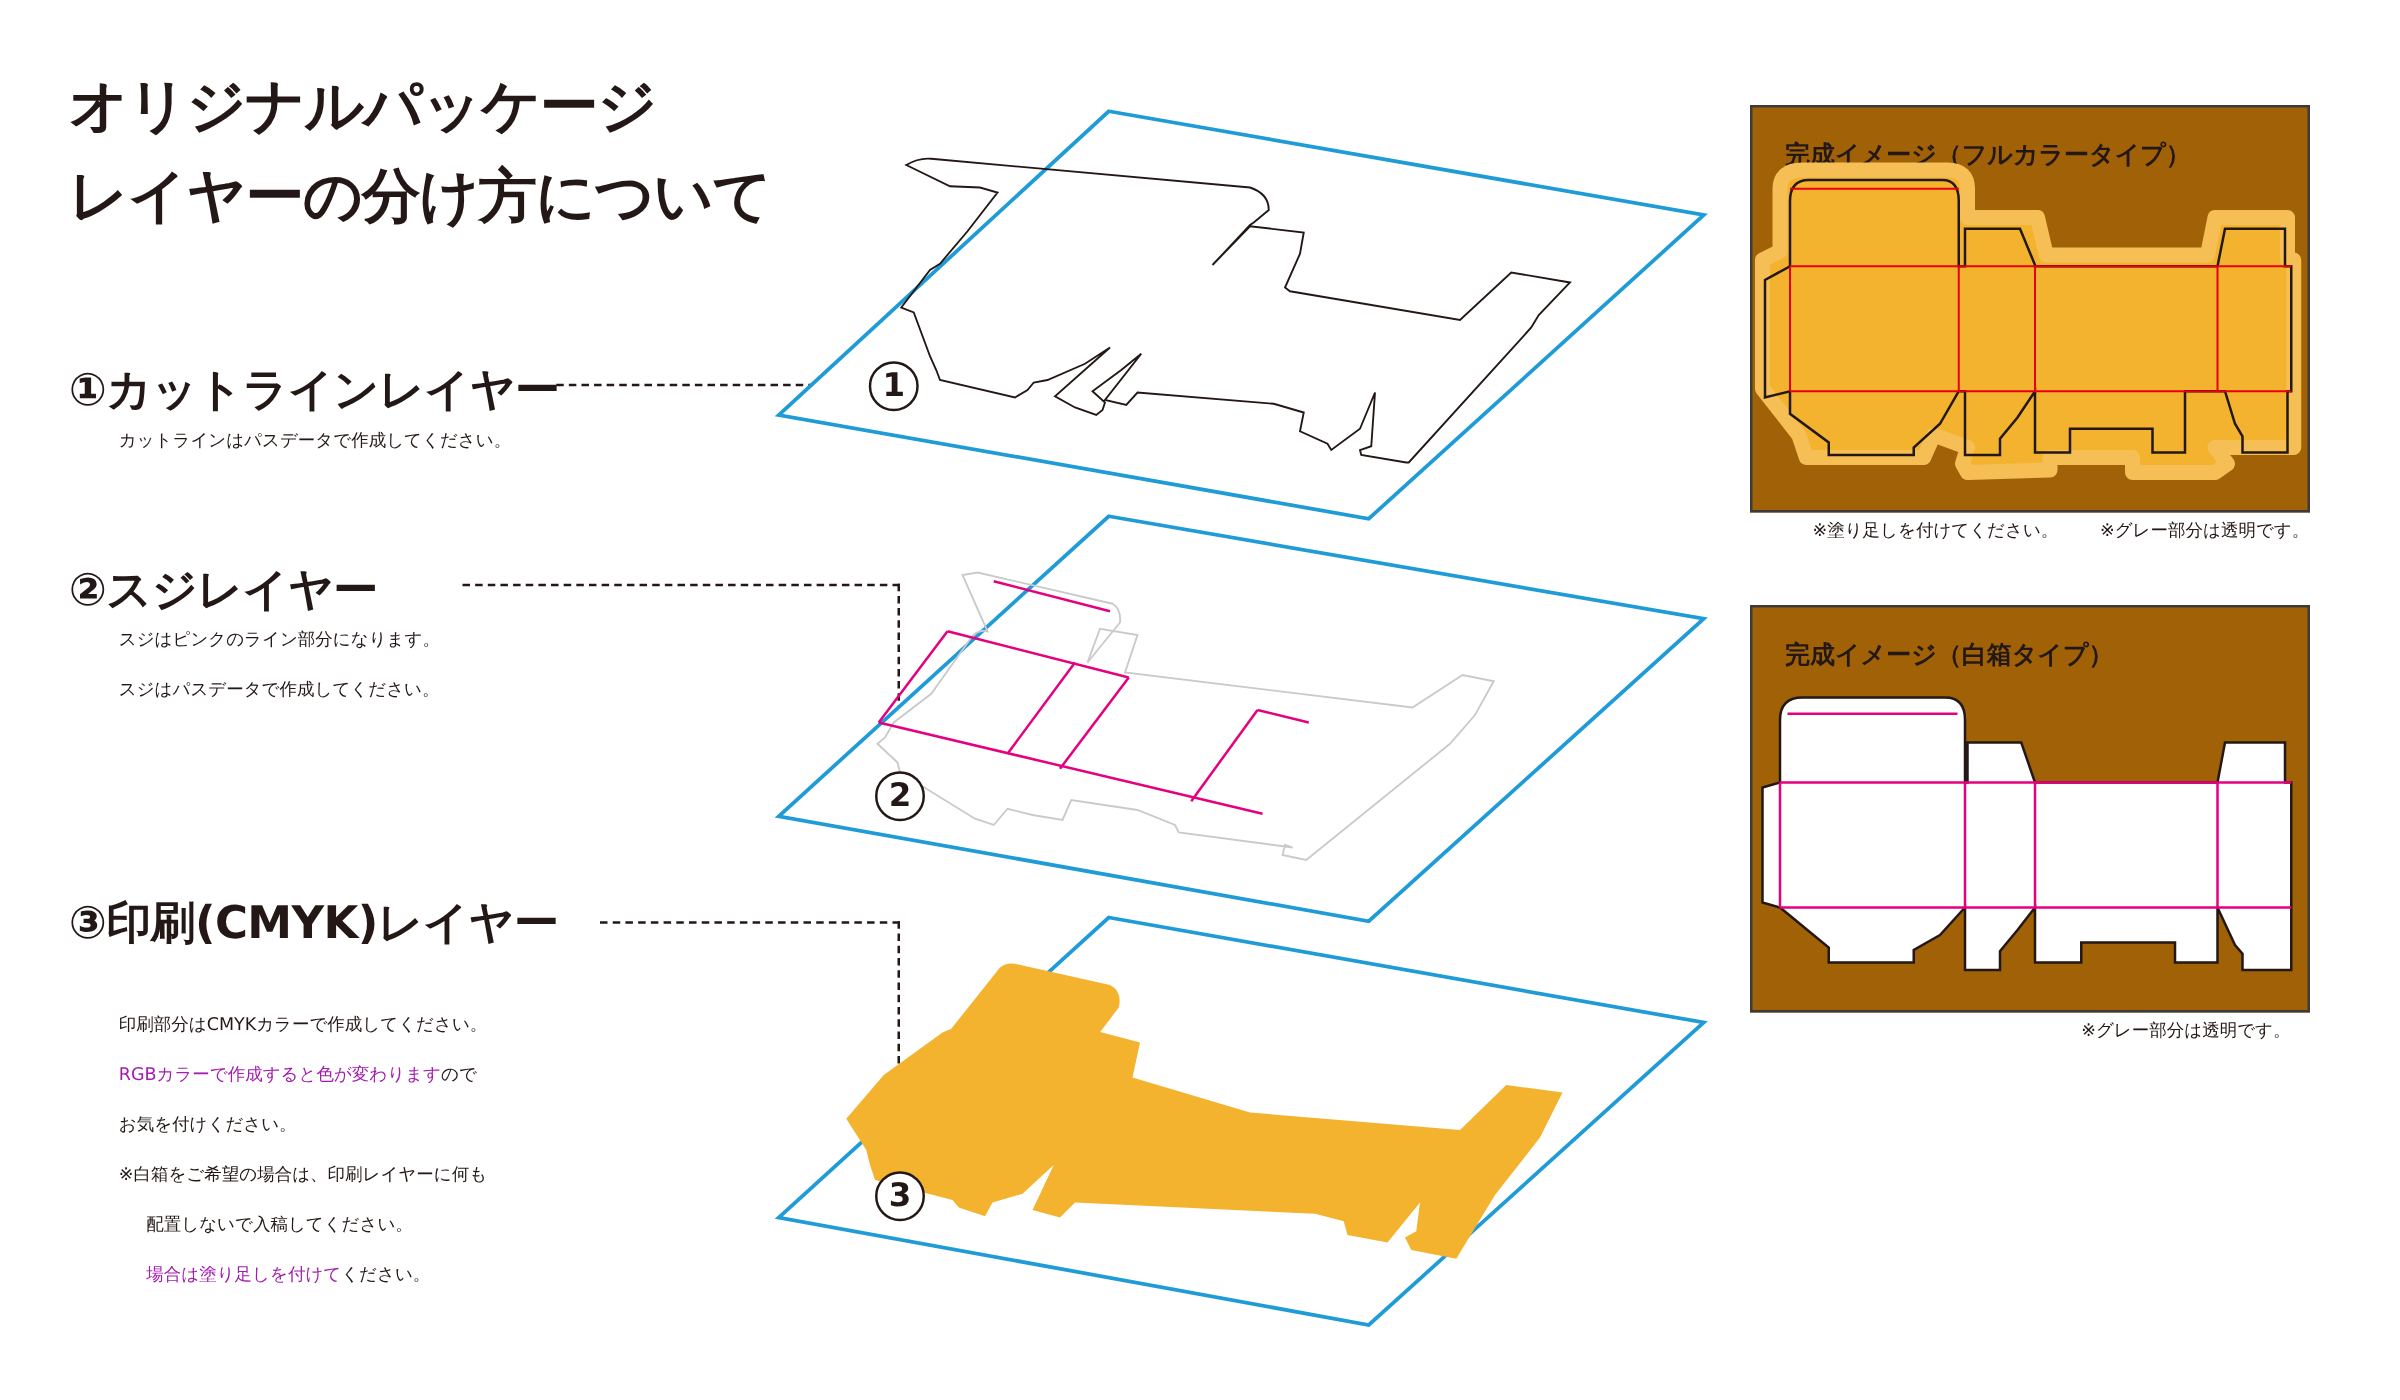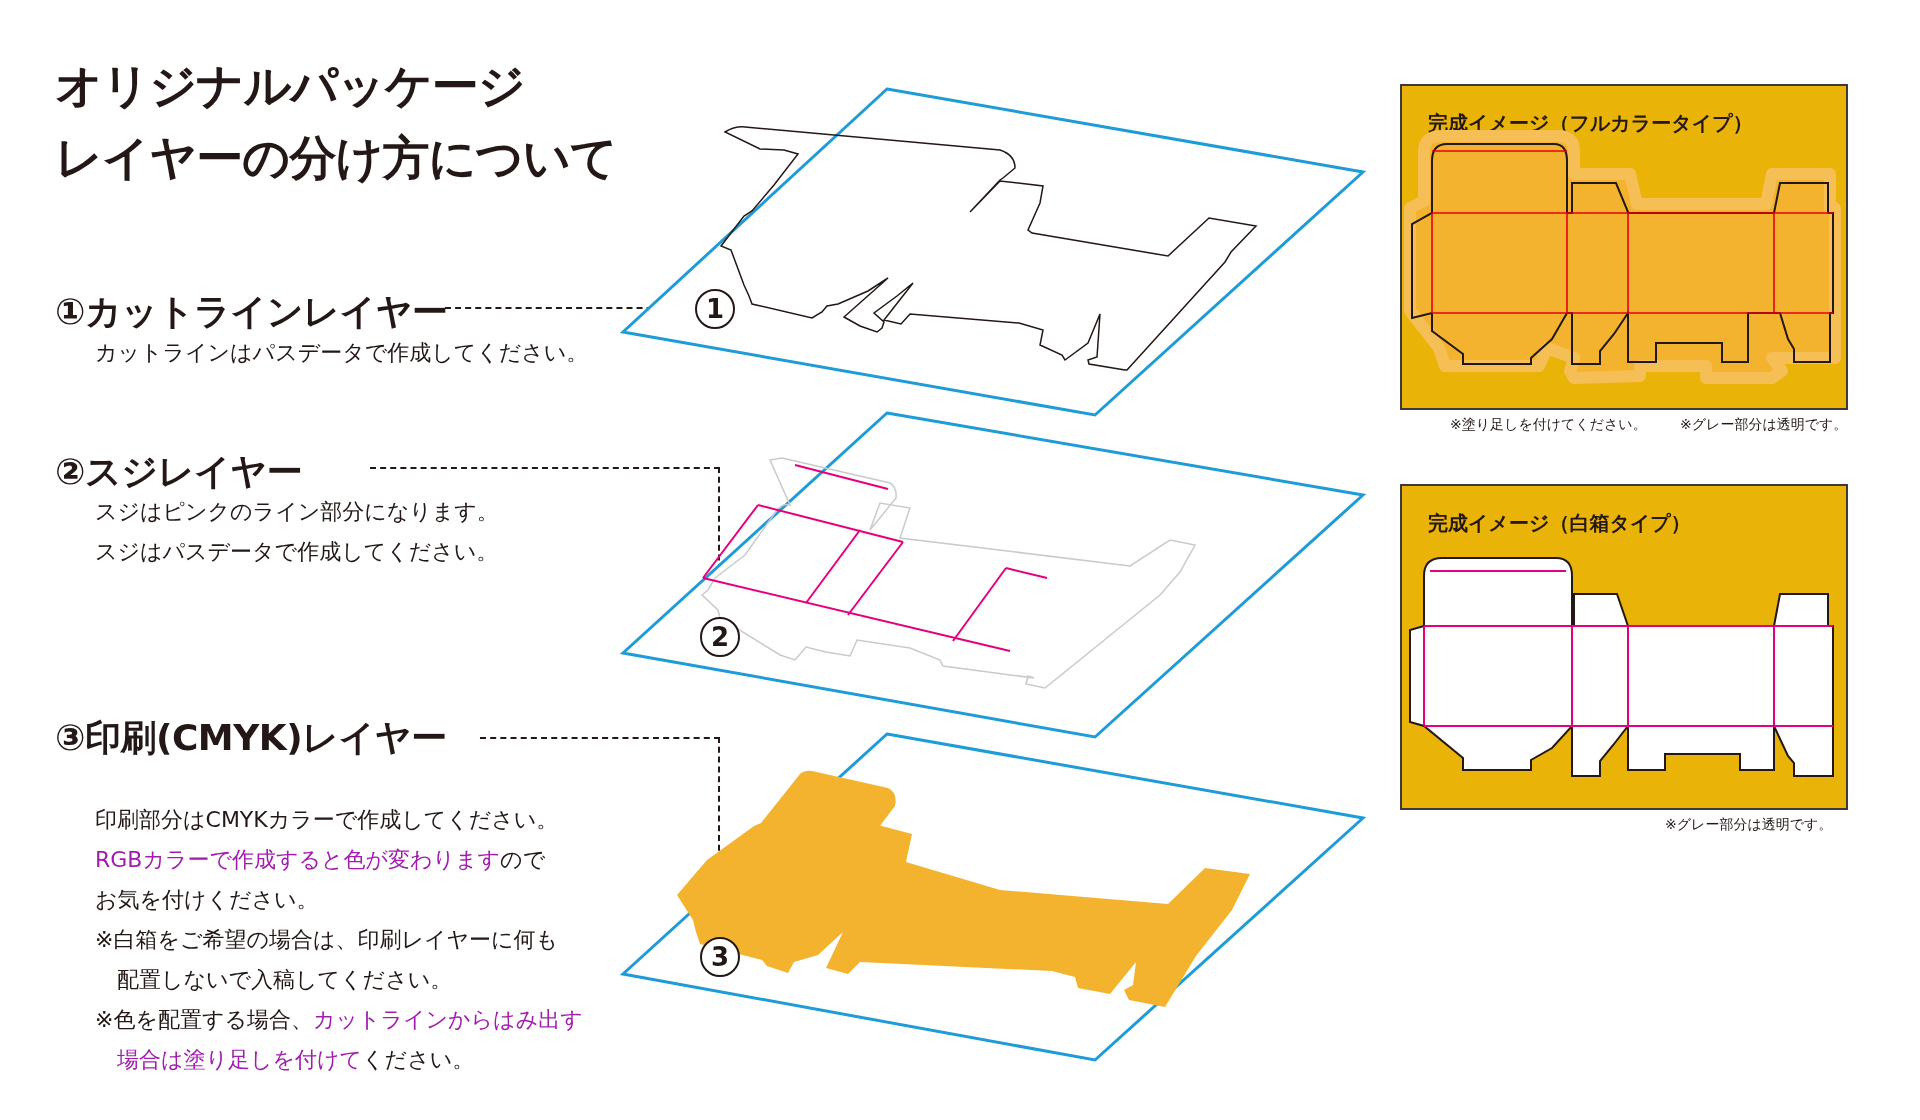--- a/index.html
+++ b/index.html
@@ -1,26 +1,26 @@
 <!DOCTYPE html>
 <html><head>
 <meta charset="utf-8">
 <style>
   html,body{margin:0;padding:0;background:#ffffff;}
   body{width:1920px;height:1120px;position:relative;overflow:hidden;font-family:"DejaVu Sans","Liberation Sans",sans-serif;color:#231815;}
   .title{position:absolute;left:55px;top:50px;font-size:47px;font-weight:bold;line-height:72px;letter-spacing:-1px;color:#231815;}
   .title div{white-space:nowrap;}
   .layer-head{position:absolute;font-size:36px;font-weight:bold;white-space:nowrap;letter-spacing:-0.5px;}
-  .layer-body{position:absolute;font-size:22px;line-height:40px;white-space:nowrap;}
+  .layer-body{position:absolute;font-size:14px;line-height:40px;white-space:nowrap;}
   .red{color:#a21caf;}
   .indent{padding-left:22px;}
   .leader{position:absolute;border-color:#231815;border-style:dashed;border-width:0;}
   .circ{position:absolute;width:36px;height:36px;border:2px solid #231815;border-radius:50%;background:#fff;font-size:26px;font-weight:bold;text-align:center;line-height:36px;}
   svg{position:absolute;overflow:visible;}
-  .panel{position:absolute;background:#eab308;border:2px solid #3e3a39;}
+  .panel{position:absolute;background:#a16207;border:2px solid #3e3a39;}
   .panel-title{position:absolute;left:26px;top:24px;font-size:20px;font-weight:bold;white-space:nowrap;}
   .note{position:absolute;font-size:14px;white-space:nowrap;}
 </style>
 </head>
 <body>
 
 <div class="title">
   <div>オリジナルパッケージ</div>
   <div>レイヤーの分け方について</div>
 </div>
@@ -38,21 +38,20 @@
 </div>
 <div class="leader" style="left:370px;top:467px;width:348px;height:150px;border-top-width:2px;border-right-width:2px;"></div>
 
 <div class="layer-head" style="left:55px;top:714px;">③印刷(CMYK)レイヤー</div>
 <div class="layer-body" style="left:95px;top:800px;">
   <div>印刷部分はCMYKカラーで作成してください。</div>
   <div><span class="red">RGBカラーで作成すると色が変わります</span><span>ので</span></div>
   <div>お気を付けください。</div>
   <div>※白箱をご希望の場合は、印刷レイヤーに何も</div>
   <div class="indent">配置しないで入稿してください。</div>
-  <div><span>※色を配置する場合、</span><span class="red">カットラインからはみ出す</span></div>
   <div class="indent"><span class="red">場合は塗り足しを付けて</span><span>ください。</span></div>
 </div>
 <div class="leader" style="left:480px;top:737px;width:238px;height:200px;border-top-width:2px;border-right-width:2px;"></div>
 
 <svg width="1920" height="1120" style="left:0;top:0;">
 
   <g>
     <polygon points="887,89 1363,172 1095,415 623,332" fill="#ffffff" stroke="#1f9bd7" stroke-width="3"></polygon>
     <path d="M725,132 Q735,126 745,127 L1000,150 Q1015,155 1015,168 L1003,178 L1000,180 L970,212 L1000,181 L1043,186 L1040,203 L1028,230 L1032,233 L1168,256 L1209,218 L1256,226 L1231,252 L1225,262 L1127,370 L1125,370 L1089,364 L1088,360 L1097,357 L1100,314 L1088,343 L1065,360 L1062,355 L1040,345 L1043,330 L1019,323 L910,314 L901,324 L884,320 L913,283 L897,296 L874,313 L884,322 L882,328 L877,332 L860,326 L844,317 L888,278 L868,291 L838,304 L827,306 L822,312 L812,318 L752,304 L749,296 L744,285 L731,250 L721,246 L744,216 L752,211 L774,185 L798,154 L784,150 L760,149 Z" fill="none" stroke="#231815" stroke-width="1.5"></path>
   </g>

